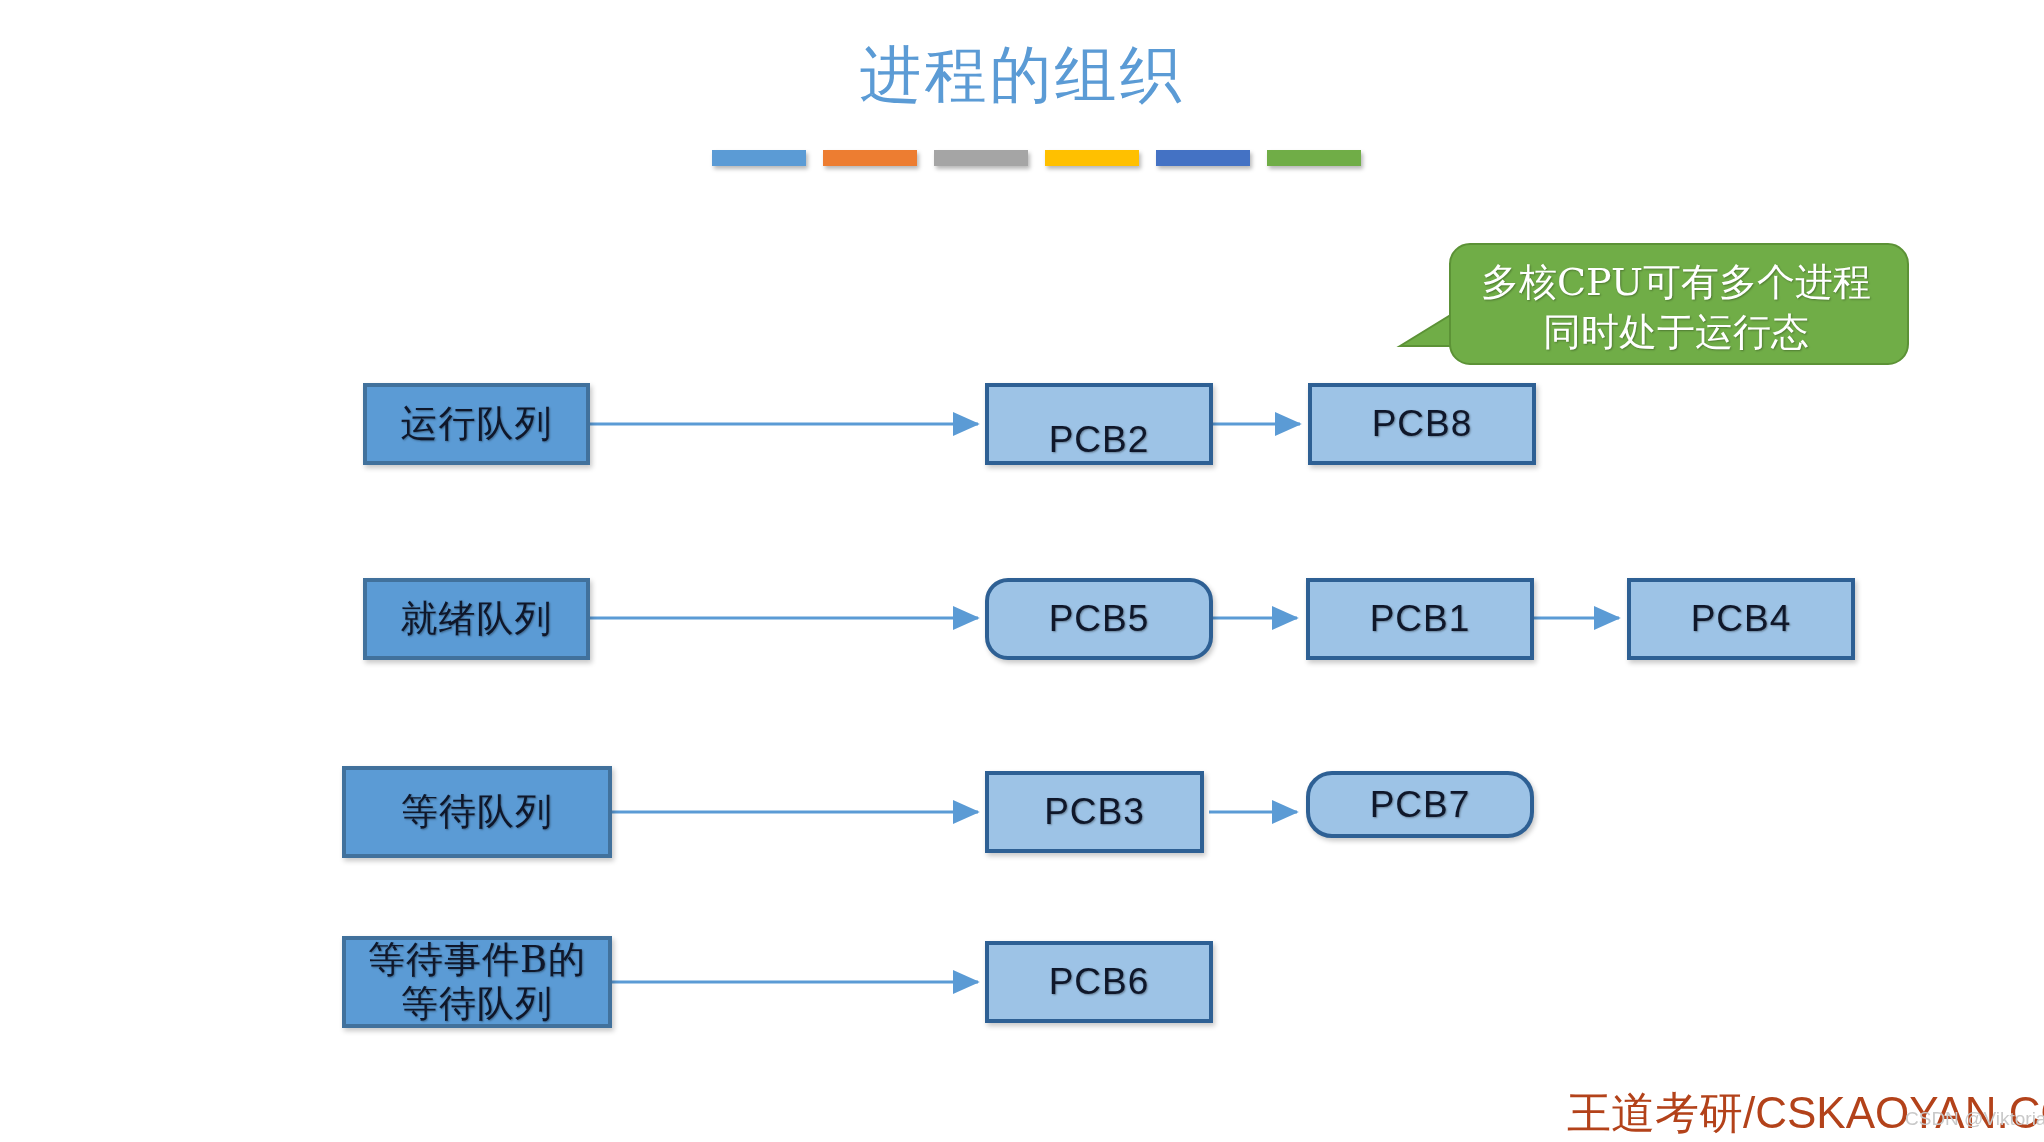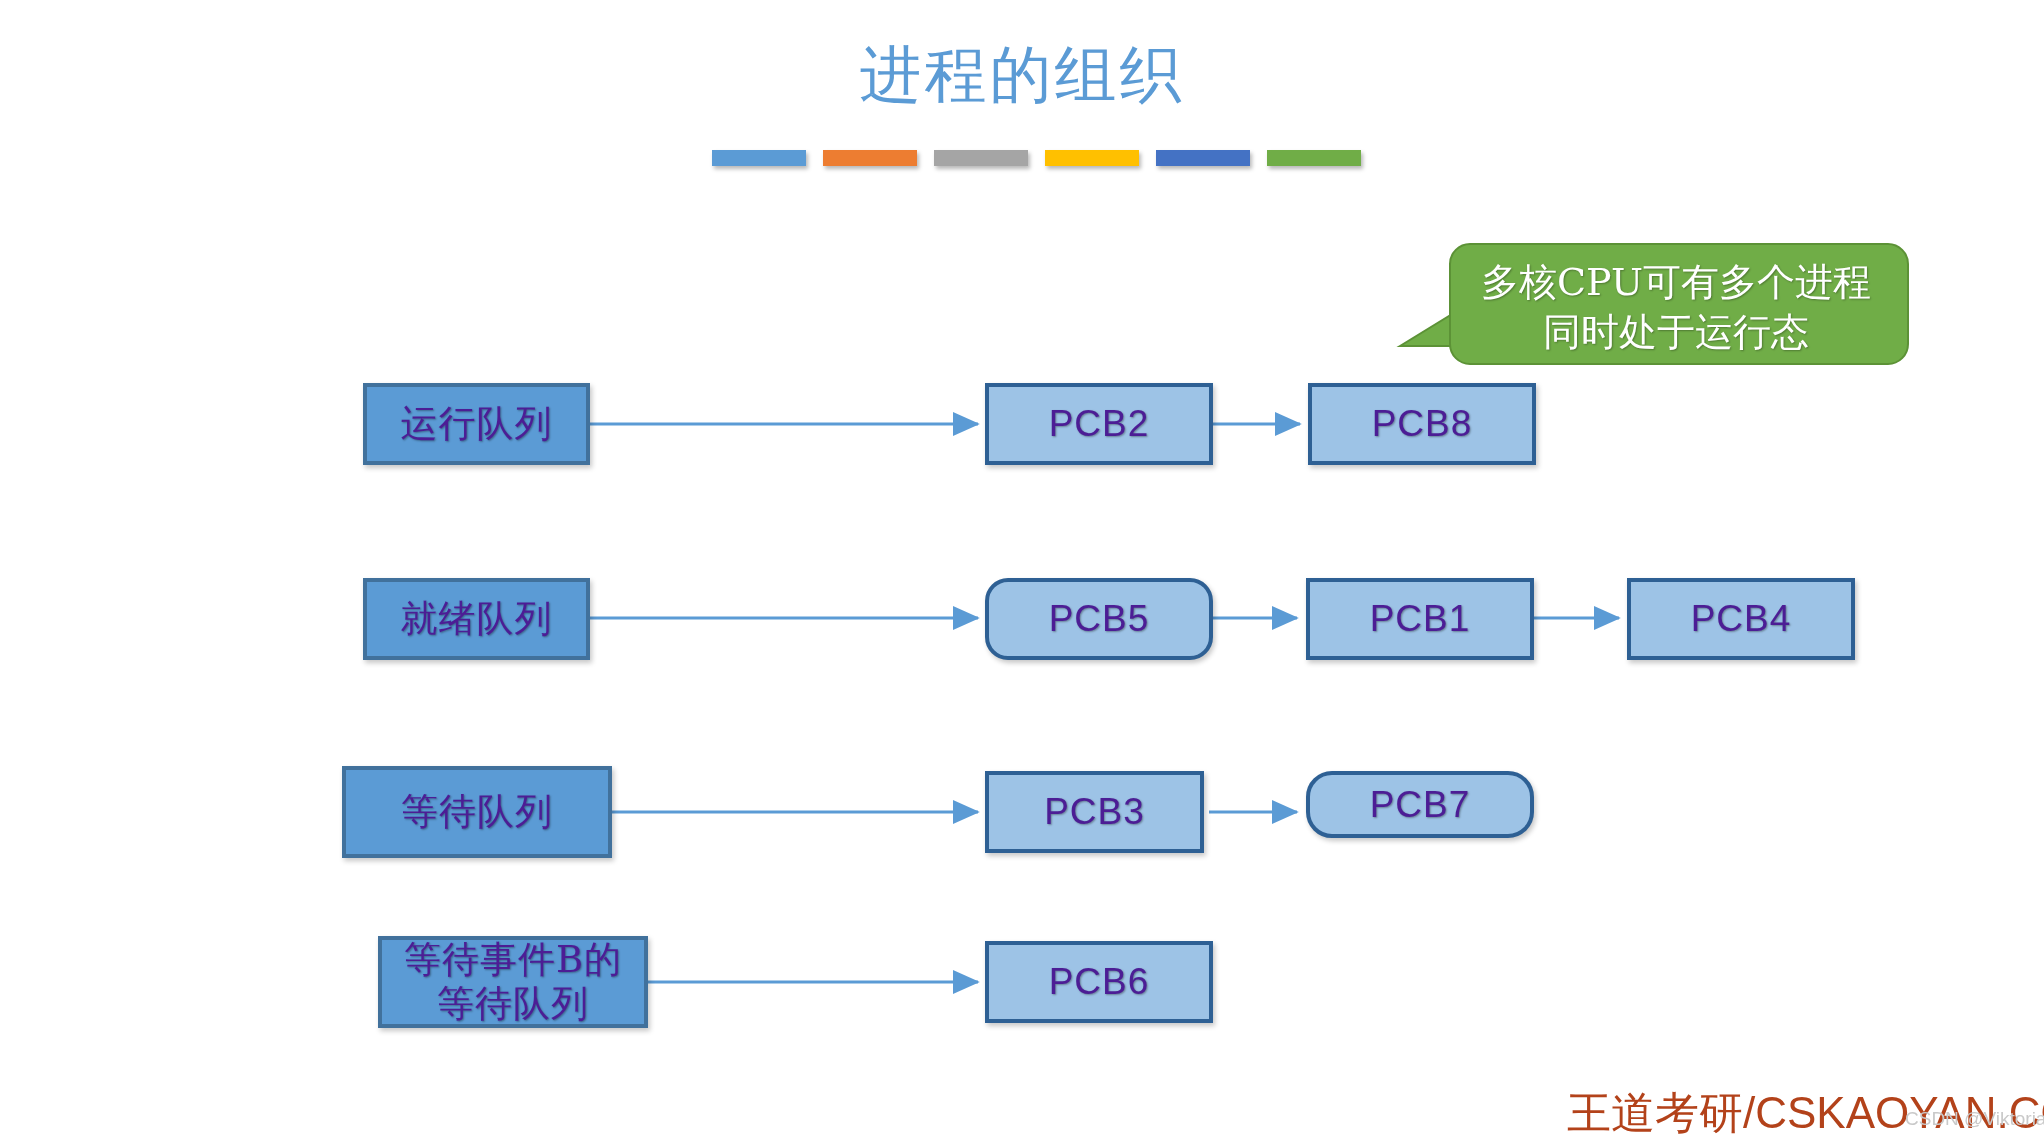--- a/index.html
+++ b/index.html
@@ -80,21 +80,21 @@
   }
 
   
   .node {
     position: absolute;
     box-sizing: border-box;
     display: flex;
     flex-direction: column;
     align-items: center;
     justify-content: center;
-    color: #4c1d95;
+    color: #0f172a;
     text-shadow: 1px 1px 2px rgba(0,0,0,0.35);
     box-shadow: 2px 3px 5px rgba(0,0,0,0.22);
   }
   .queue-node {
     background: #5B9BD5;
     border: 4px solid #41719C;
     font-family: "DejaVu Serif", "Liberation Serif", serif;
     font-size: 37px;
     line-height: 44px;
     letter-spacing: 1px;
@@ -174,21 +174,21 @@
 
     <line x1="612" y1="812" x2="978" y2="812" stroke="#5B9BD5" stroke-width="3" marker-end="url(#ah)"></line>
     <line x1="1209" y1="812" x2="1297" y2="812" stroke="#5B9BD5" stroke-width="3" marker-end="url(#ah)"></line>
 
     <line x1="612" y1="982" x2="978" y2="982" stroke="#5B9BD5" stroke-width="3" marker-end="url(#ah)"></line>
   </svg>
 
   <div class="node queue-node" style="left:363px; top:383px; width:227px; height:82px;">
     <span class="node-line">运行队列</span>
   </div>
-  <div class="node pcb-node" style="left:985px; top:383px; width:228px; height:82px;">
+  <div class="node pcb-node" style="left:985px; top:383px; width:228px; height:82px;justify-content:flex-end;">
     <span class="node-line">PCB2</span>
   </div>
   <div class="node pcb-node" style="left:1308px; top:383px; width:228px; height:82px;">
     <span class="node-line">PCB8</span>
   </div>
 
   <div class="node queue-node" style="left:363px; top:578px; width:227px; height:82px;">
     <span class="node-line">就绪队列</span>
   </div>
   <div class="node pcb-node" style="left:985px; top:578px; width:228px; height:82px;border-radius:23px;">
@@ -204,21 +204,21 @@
   <div class="node queue-node" style="left:342px; top:766px; width:270px; height:92px;">
     <span class="node-line">等待队列</span>
   </div>
   <div class="node pcb-node" style="left:985px; top:771px; width:219px; height:82px;">
     <span class="node-line">PCB3</span>
   </div>
   <div class="node pcb-node" style="left:1306px; top:771px; width:228px; height:67px;border-radius:26px;">
     <span class="node-line">PCB7</span>
   </div>
 
-  <div class="node queue-node" style="left:342px; top:936px; width:270px; height:92px;margin-left:36px;">
+  <div class="node queue-node" style="left:342px; top:936px; width:270px; height:92px;">
     <span class="node-line">等待事件B的</span>
     <span class="node-line">等待队列</span>
   </div>
   <div class="node pcb-node" style="left:985px; top:941px; width:228px; height:82px;">
     <span class="node-line">PCB6</span>
   </div>
 
   <div id="callout">
     <svg width="512" height="128" viewBox="0 0 512 128">
       <path d="M 0 106 L 62 68 L 62 100 L 68 100 L 68 106 Z" fill="#70AD47" stroke="#5C9236" stroke-width="2"></path>

